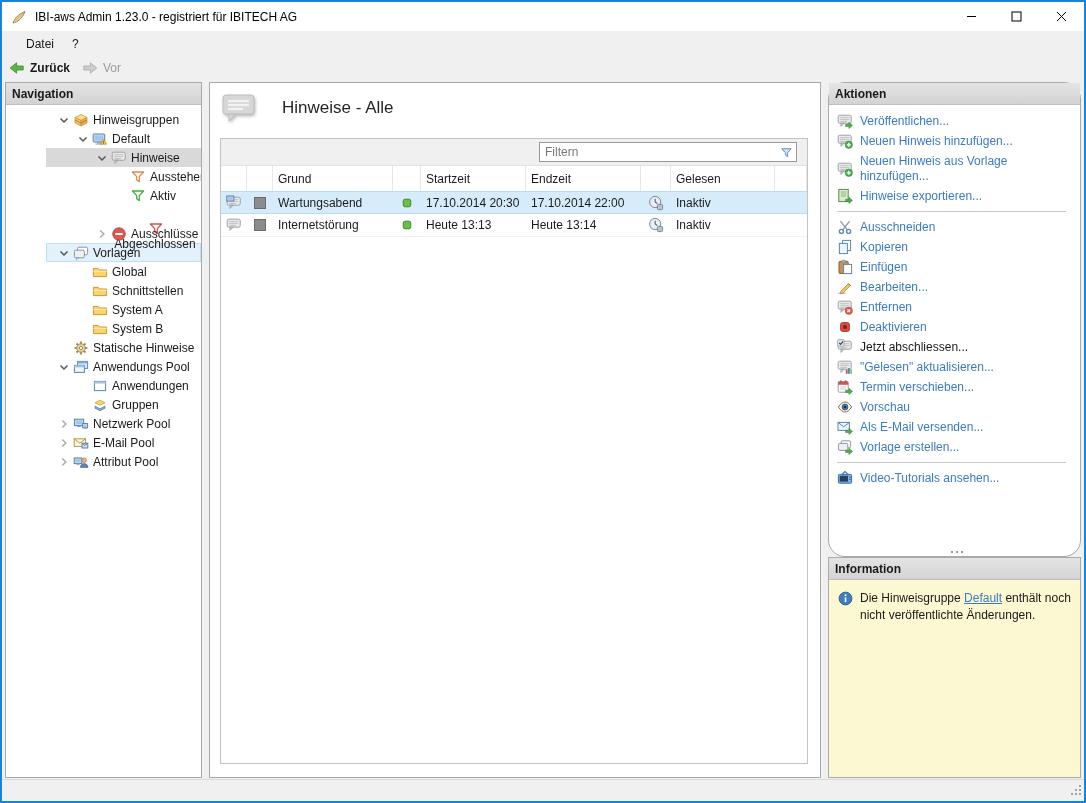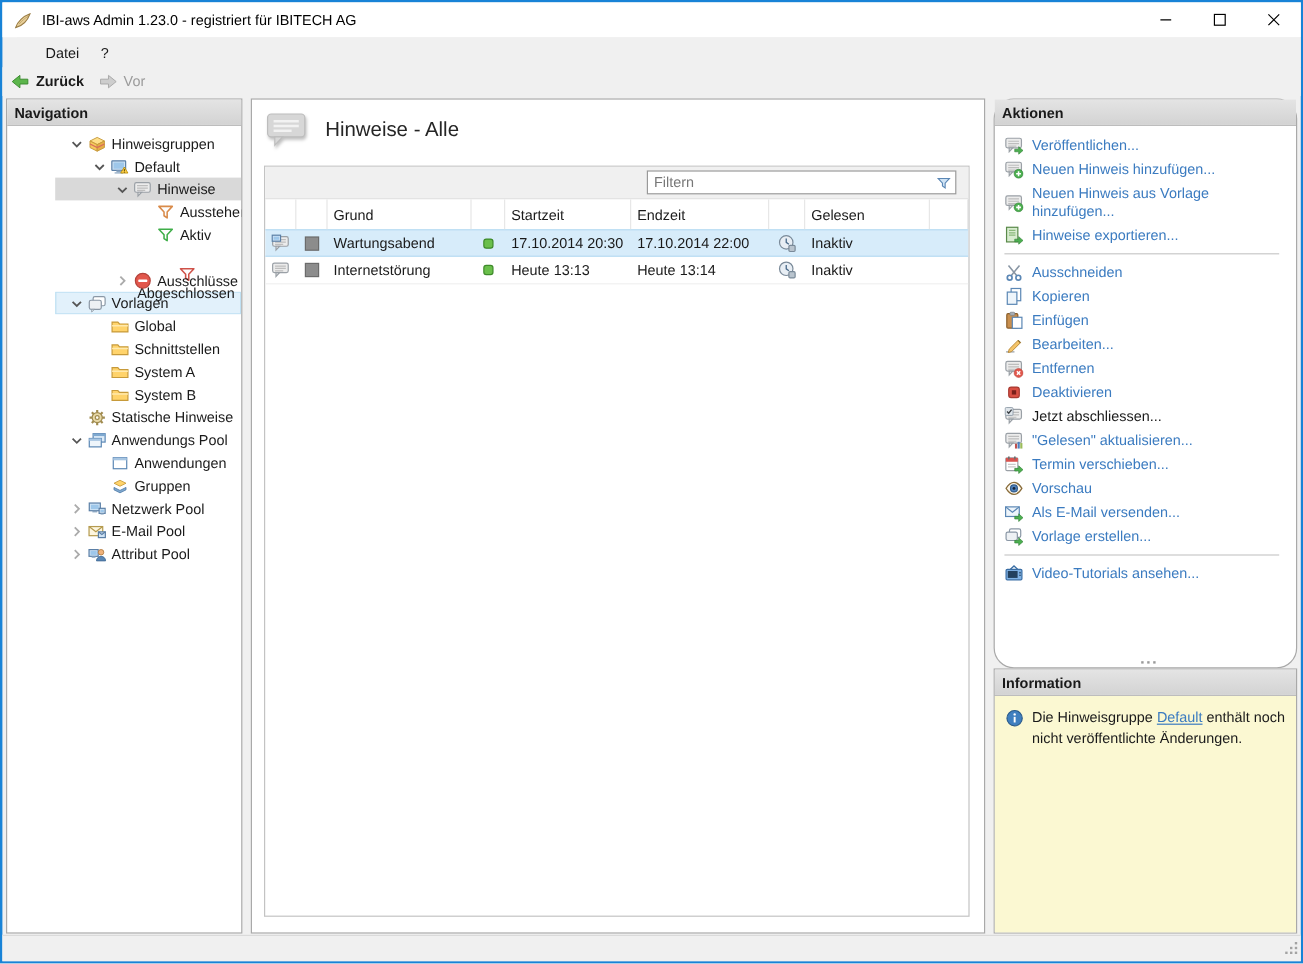--- a/index.html
+++ b/index.html
@@ -8,21 +8,21 @@
   .window { width:1086px; height:803px; border:2px solid #1883d7; background:#f0f0f0; display:flex; flex-direction:column; }
 
   
   .titlebar { height:29px; background:#fff; display:flex; align-items:center; padding-left:8px; flex:none; }
   .titlebar .app-ic { width:18px; height:18px; margin-right:7px; display:flex; }
   .title-text { font-size:12px; color:#000; }
   .caption-btns { margin-left:auto; height:100%; display:flex; }
   .cap-btn { width:45px; height:100%; display:flex; align-items:center; justify-content:center; }
 
   
-  .menubar { height:25px; background:#f0f0f0; display:flex; align-items:center; padding-left:15px; flex:none;margin-left:12px; }
+  .menubar { height:25px; background:#f0f0f0; display:flex; align-items:center; padding-left:15px; flex:none; }
   .menu-item { padding:3px 9px; }
   .toolbar { height:24px; background:#f0f0f0; display:flex; align-items:center; padding-left:7px; gap:12px; flex:none; }
   .tool-btn { display:flex; align-items:center; gap:5px; }
   .tool-btn .icon { width:16px; height:16px; }
   .tool-back span { font-weight:bold; color:#1a1a1a; }
   .tool-fwd span { color:#9b9b9b; }
 
   
   .content { flex:1; display:flex; padding:2px 3px 1px 3px; gap:7px; min-height:0; }
   .panel { background:#fff; border:1px solid #a9a9a9; display:flex; flex-direction:column; min-height:0; }
@@ -33,21 +33,21 @@
   .tree { flex:1; padding-top:5px; overflow:hidden;padding-left:40px; }
   .tree-row { height:19px; display:flex; align-items:center; white-space:nowrap; }
   .tree-row.selected { background:#d9d9d9; }
   .tree-row.hover { background:#e2f1fb; box-shadow:inset 0 0 0 1px #bfe0f3; }
   .icon { display:inline-flex; width:16px; height:16px; flex:none; align-items:center; justify-content:center; }
   .tree-icon { margin:0 4px 0 1px; }
   .tree-label { padding-right:4px; }
 
   
   .main-panel { flex:1; background:#fff; border:1px solid #a9a9a9; position:relative; min-width:0; }
-  .main-title { position:absolute; top:9px; left:11px; display:flex; align-items:center; gap:12px; }
+  .main-title { position:absolute; top:9px; left:11px; display:flex; align-items:center; gap:23px; }
   .main-title .big-icon { width:38px; height:32px; display:flex; filter:drop-shadow(1px 2px 1.5px rgba(0,0,0,0.25)); }
   .main-title-text { font-size:17px; color:#262626; }
   .list-box { position:absolute; top:55px; left:10px; right:12px; bottom:13px; border:1px solid #c3c3c3; display:flex; flex-direction:column; background:#fff; }
   .filter-bar { height:27px; flex:none; background:#f0f0f0; border-bottom:1px solid #e3e3e3; position:relative; }
   .filter-input { position:absolute; right:10px; top:3px; width:258px; height:20px; border:1px solid #999; background:#fff; display:flex; align-items:center; }
   .filter-input input { border:none; outline:none; flex:1; min-width:0; font:inherit; font-size:12px; padding:0 5px; color:#1a1a1a; }
   .filter-input input::placeholder { color:#777; opacity:1; }
   .filter-input .icon { margin-right:2px; }
 
   

